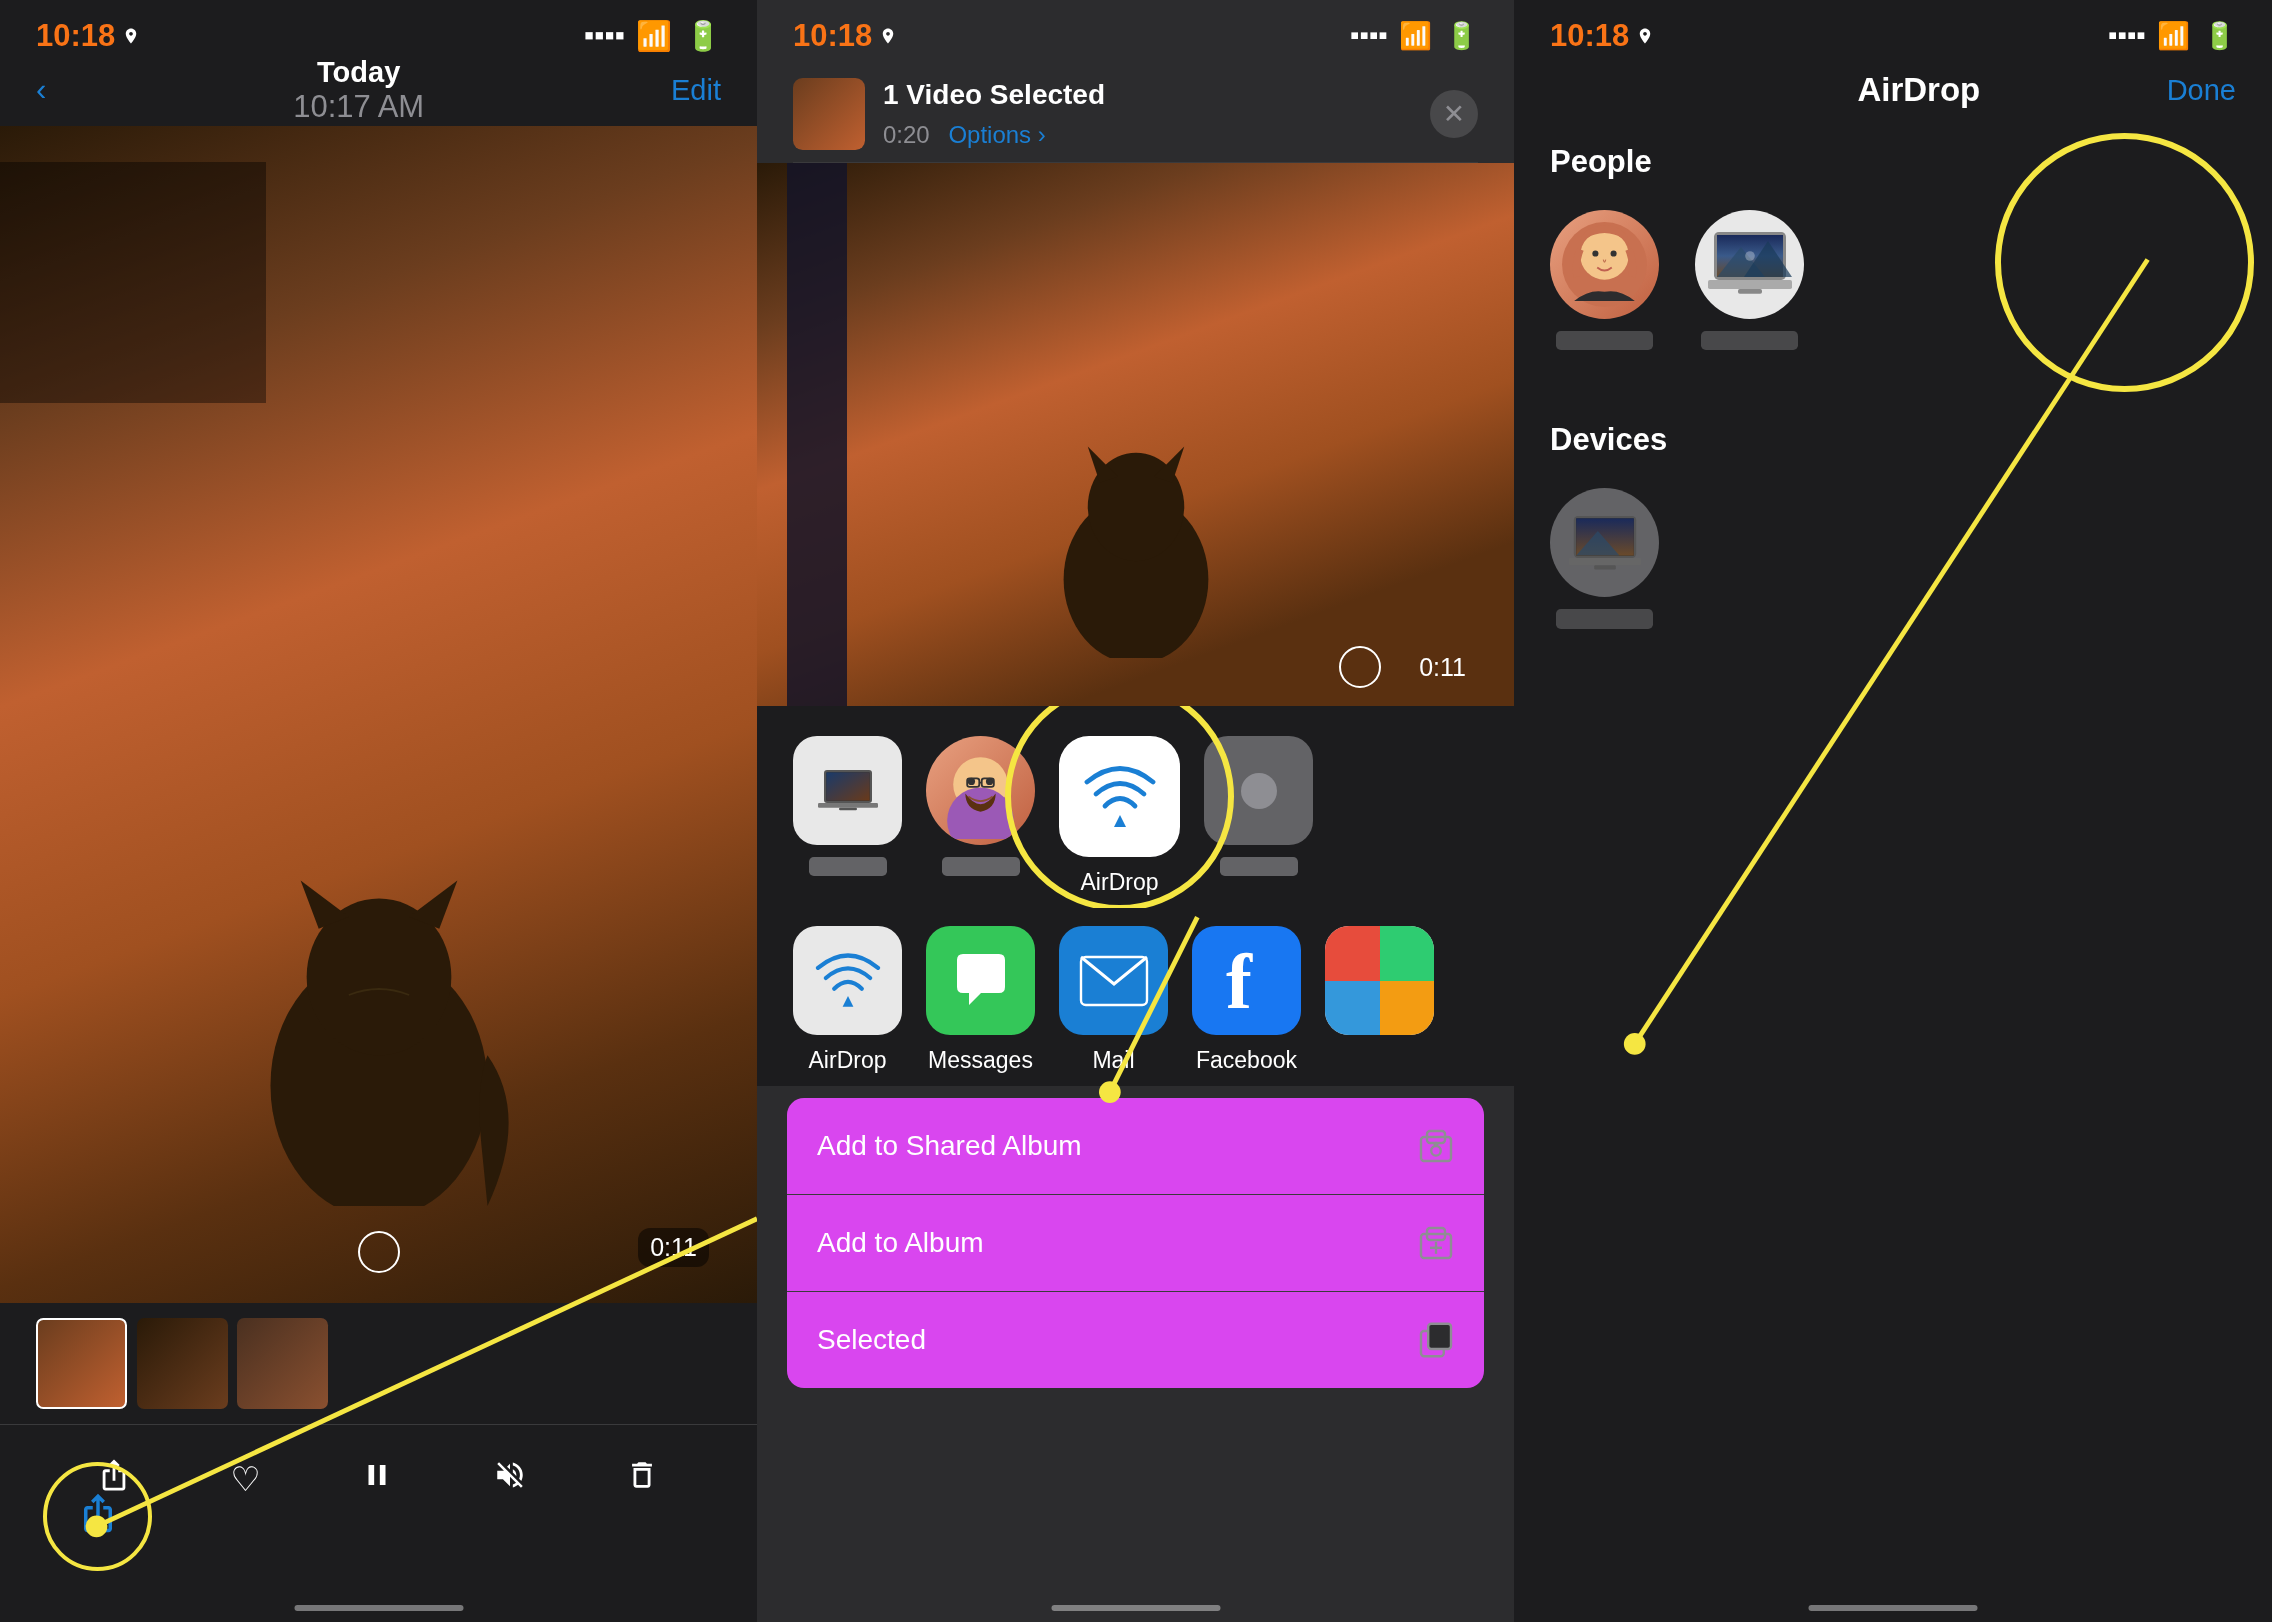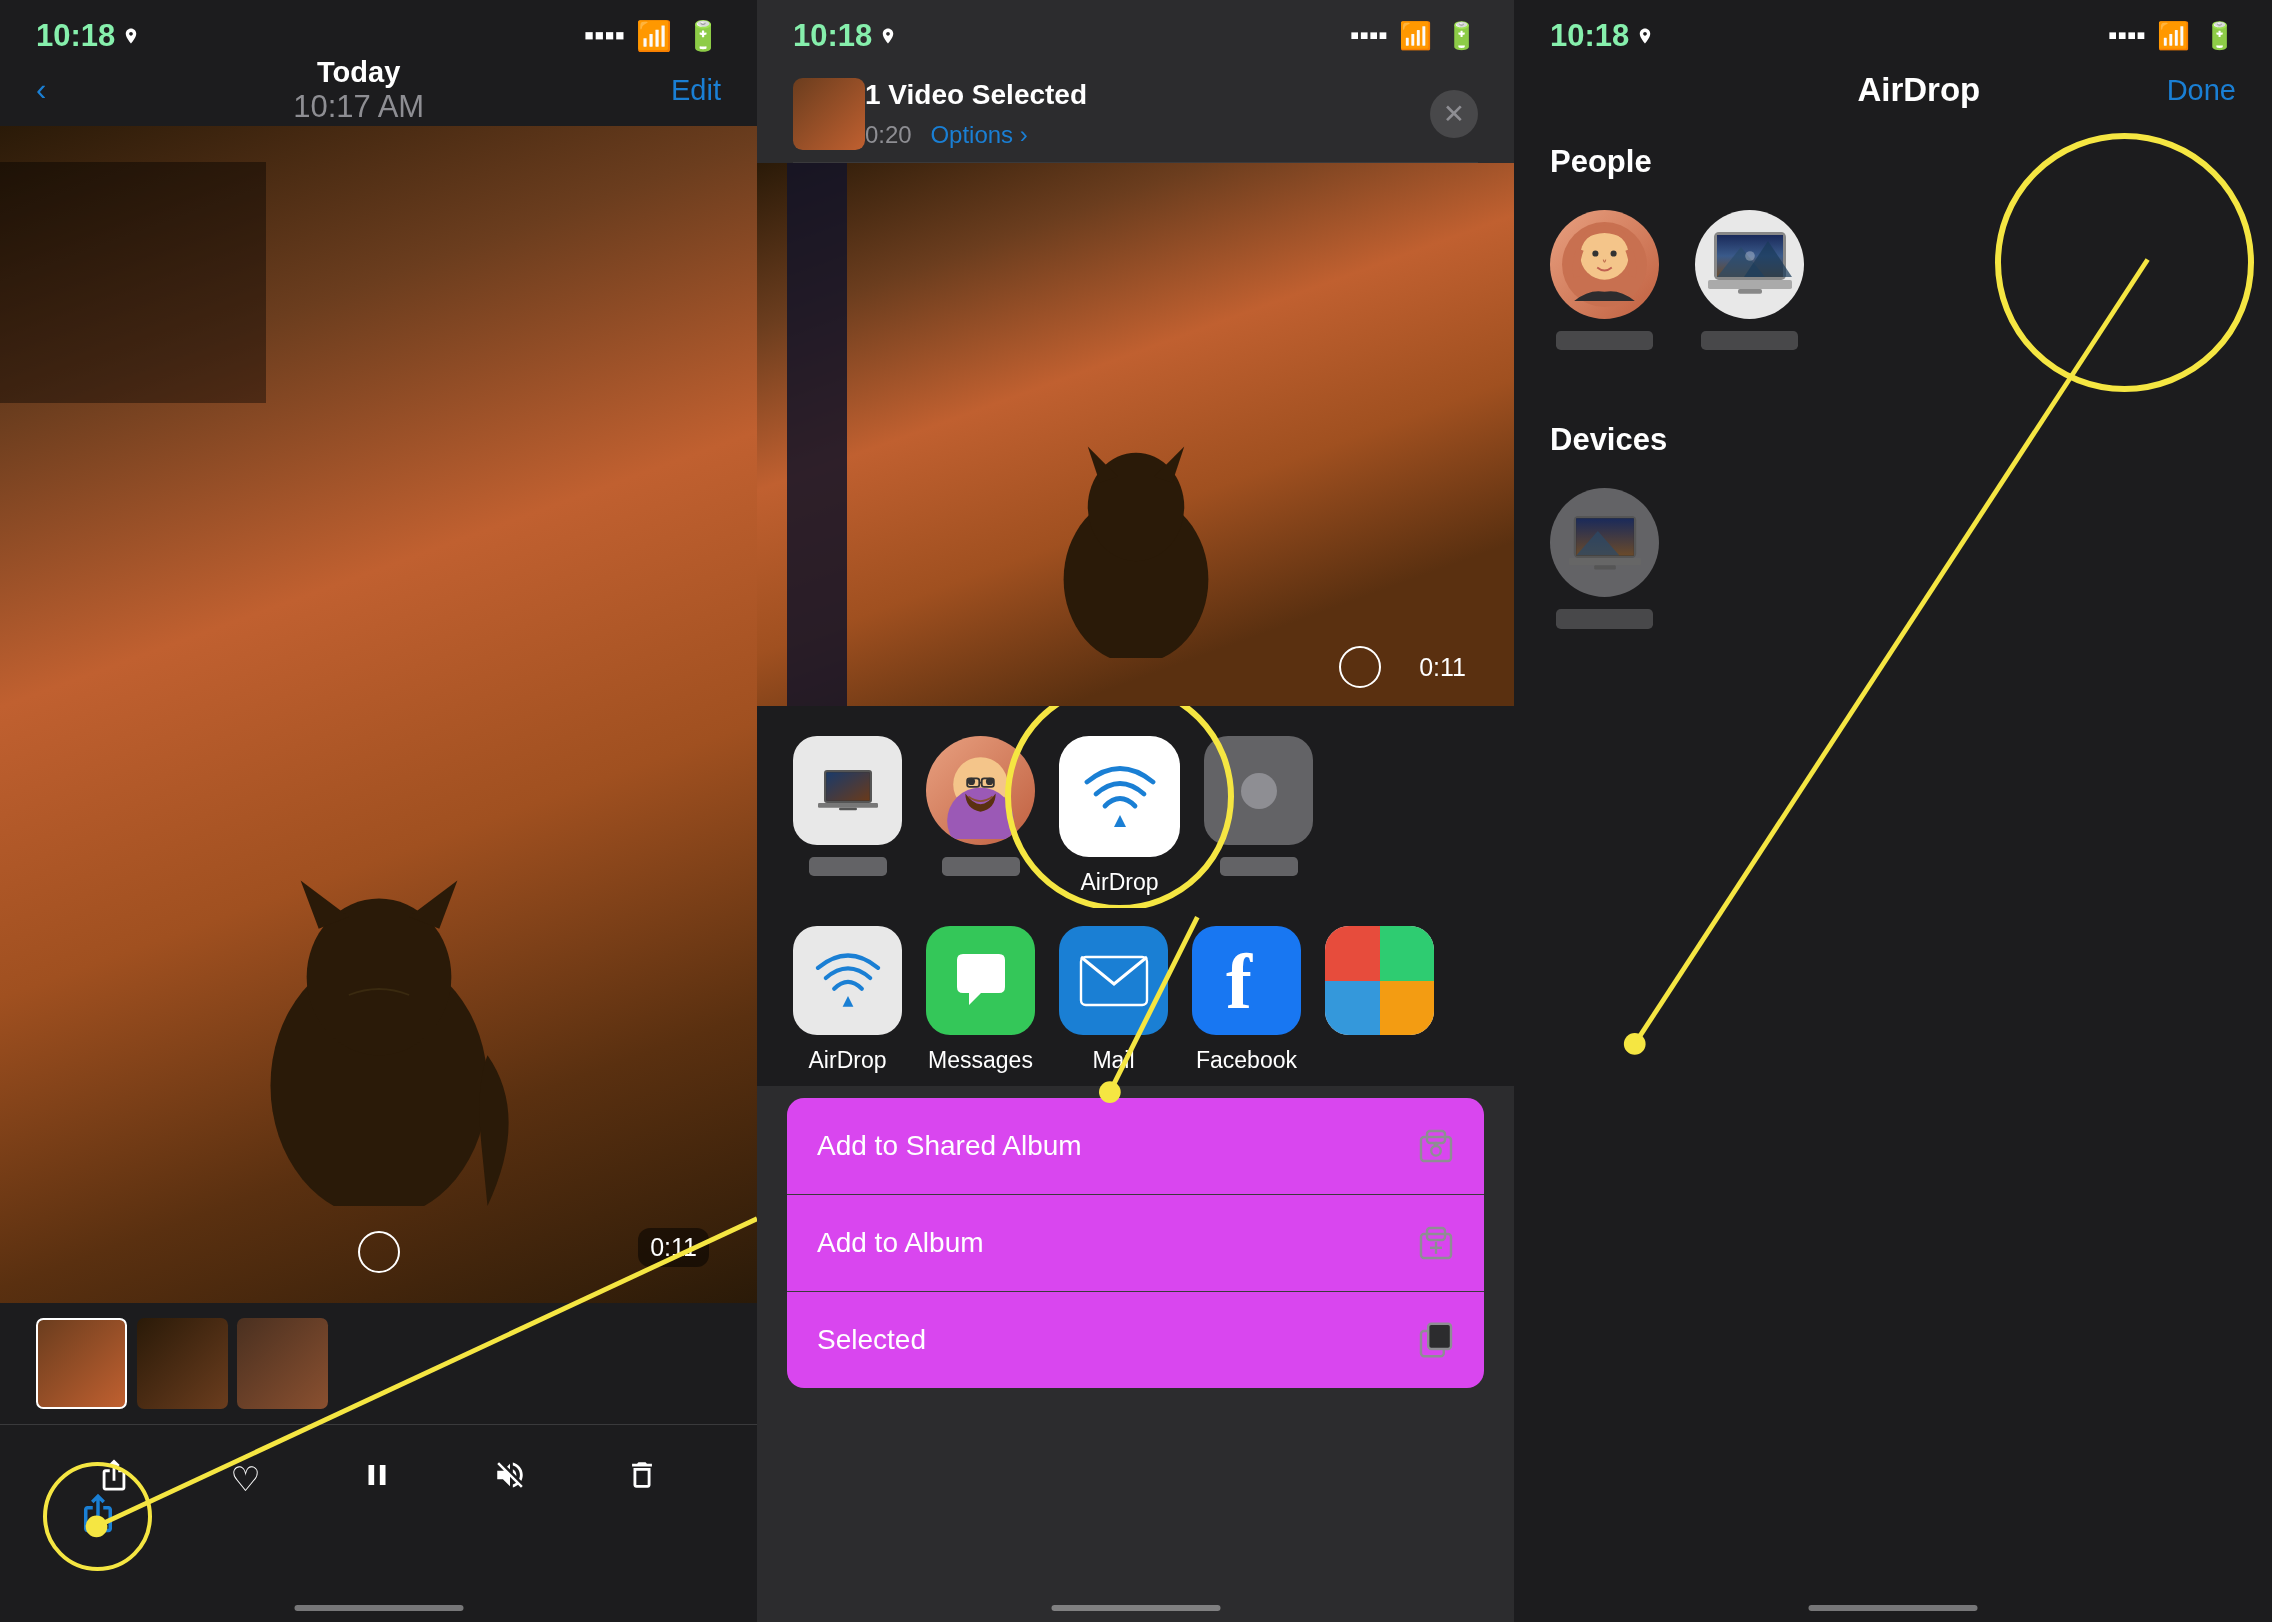--- a/index.html
+++ b/index.html
@@ -26,21 +26,21 @@
     .status-bar {
       display: flex;
       justify-content: space-between;
       align-items: center;
       padding: 17px 36px 6px;
       height: 60px;
     }
     .status-time {
       font-size: 31px;
       font-weight: 600;
-      color: #86efac;
+      color: #f97316;
       display: flex;
       align-items: center;
       gap: 7.2px;
     }
     .status-time svg { width: 18px; height: 18px; }
     .status-icons {
       display: flex;
       align-items: center;
       gap: 12px;
     }
@@ -154,20 +154,21 @@
       z-index: 10;
     }
     .share-circle-inner {
       color: #1a7fd4;
       font-size: 34px;
     }
     .share-header {
       display: flex;
       align-items: center;
       padding: 18px 0 12px;
+      gap: 18px;
       border-bottom: 0.6px solid #3a3a3c;
     }
     .share-thumb {
       width: 72px;
       height: 72px;
       border-radius: 9.7px;
       background: linear-gradient(135deg, #6b3d1e, #c06030);
       flex-shrink: 0;
     }
     .share-info { flex: 1; }

